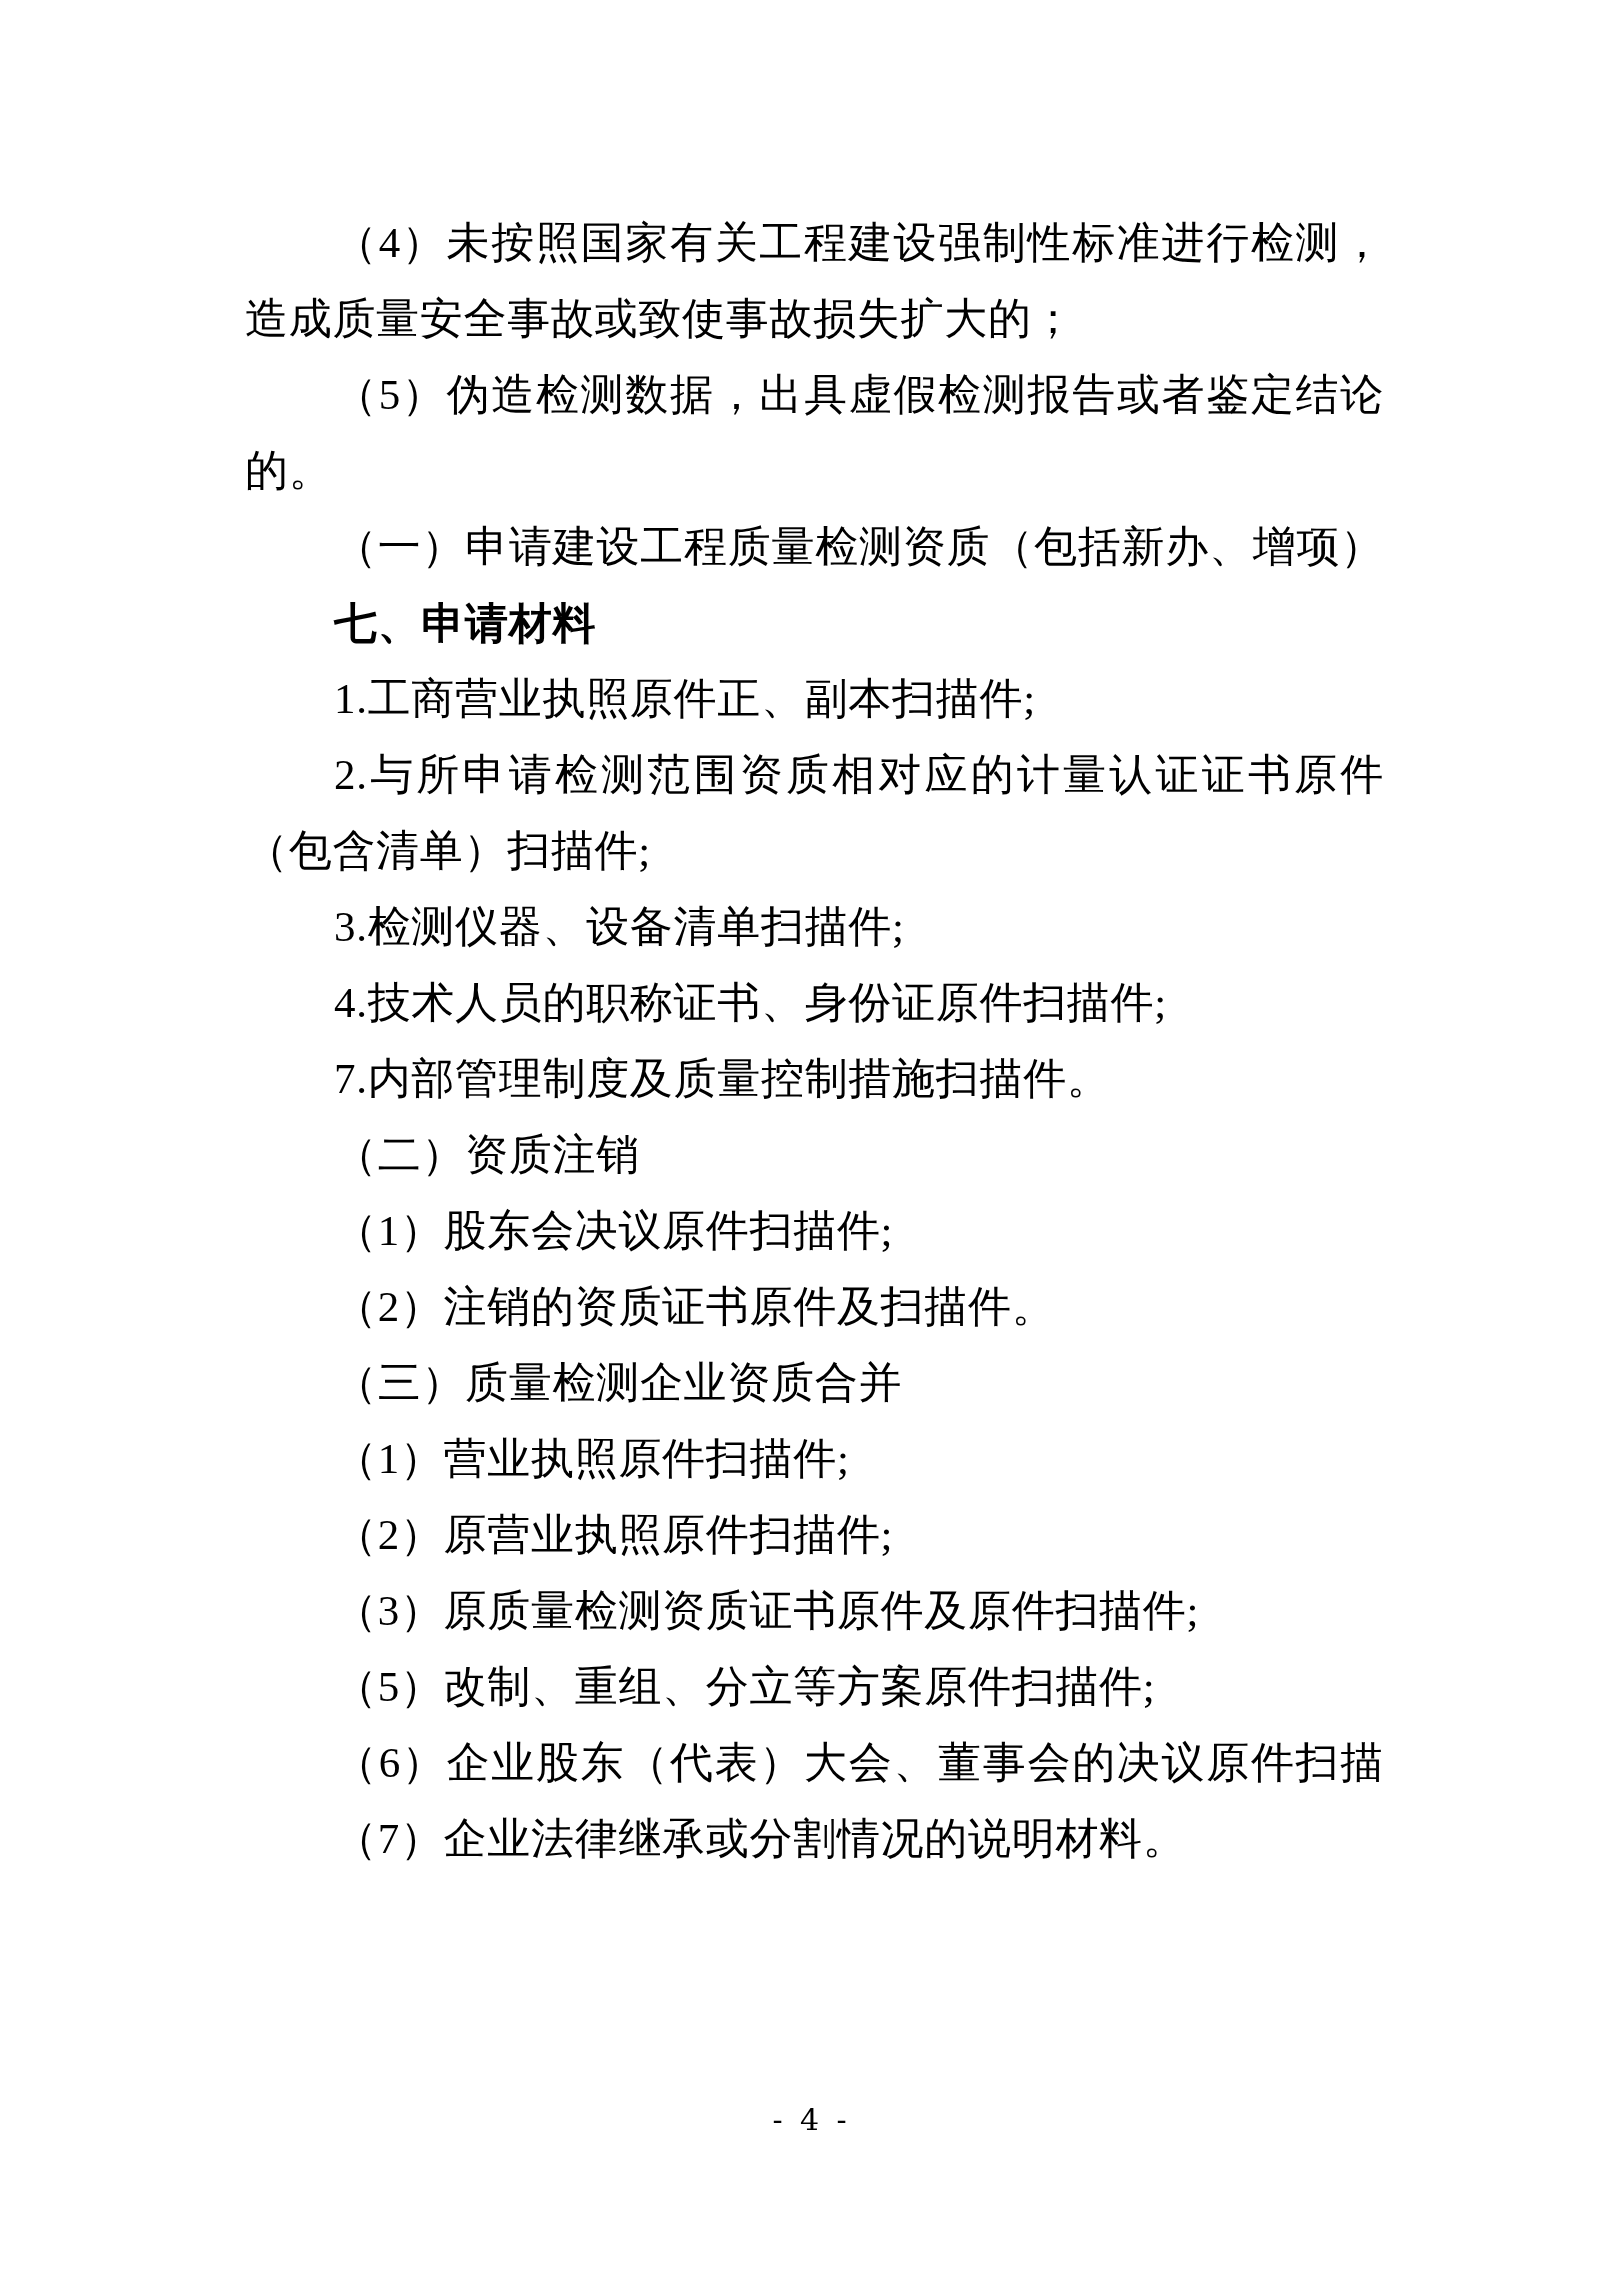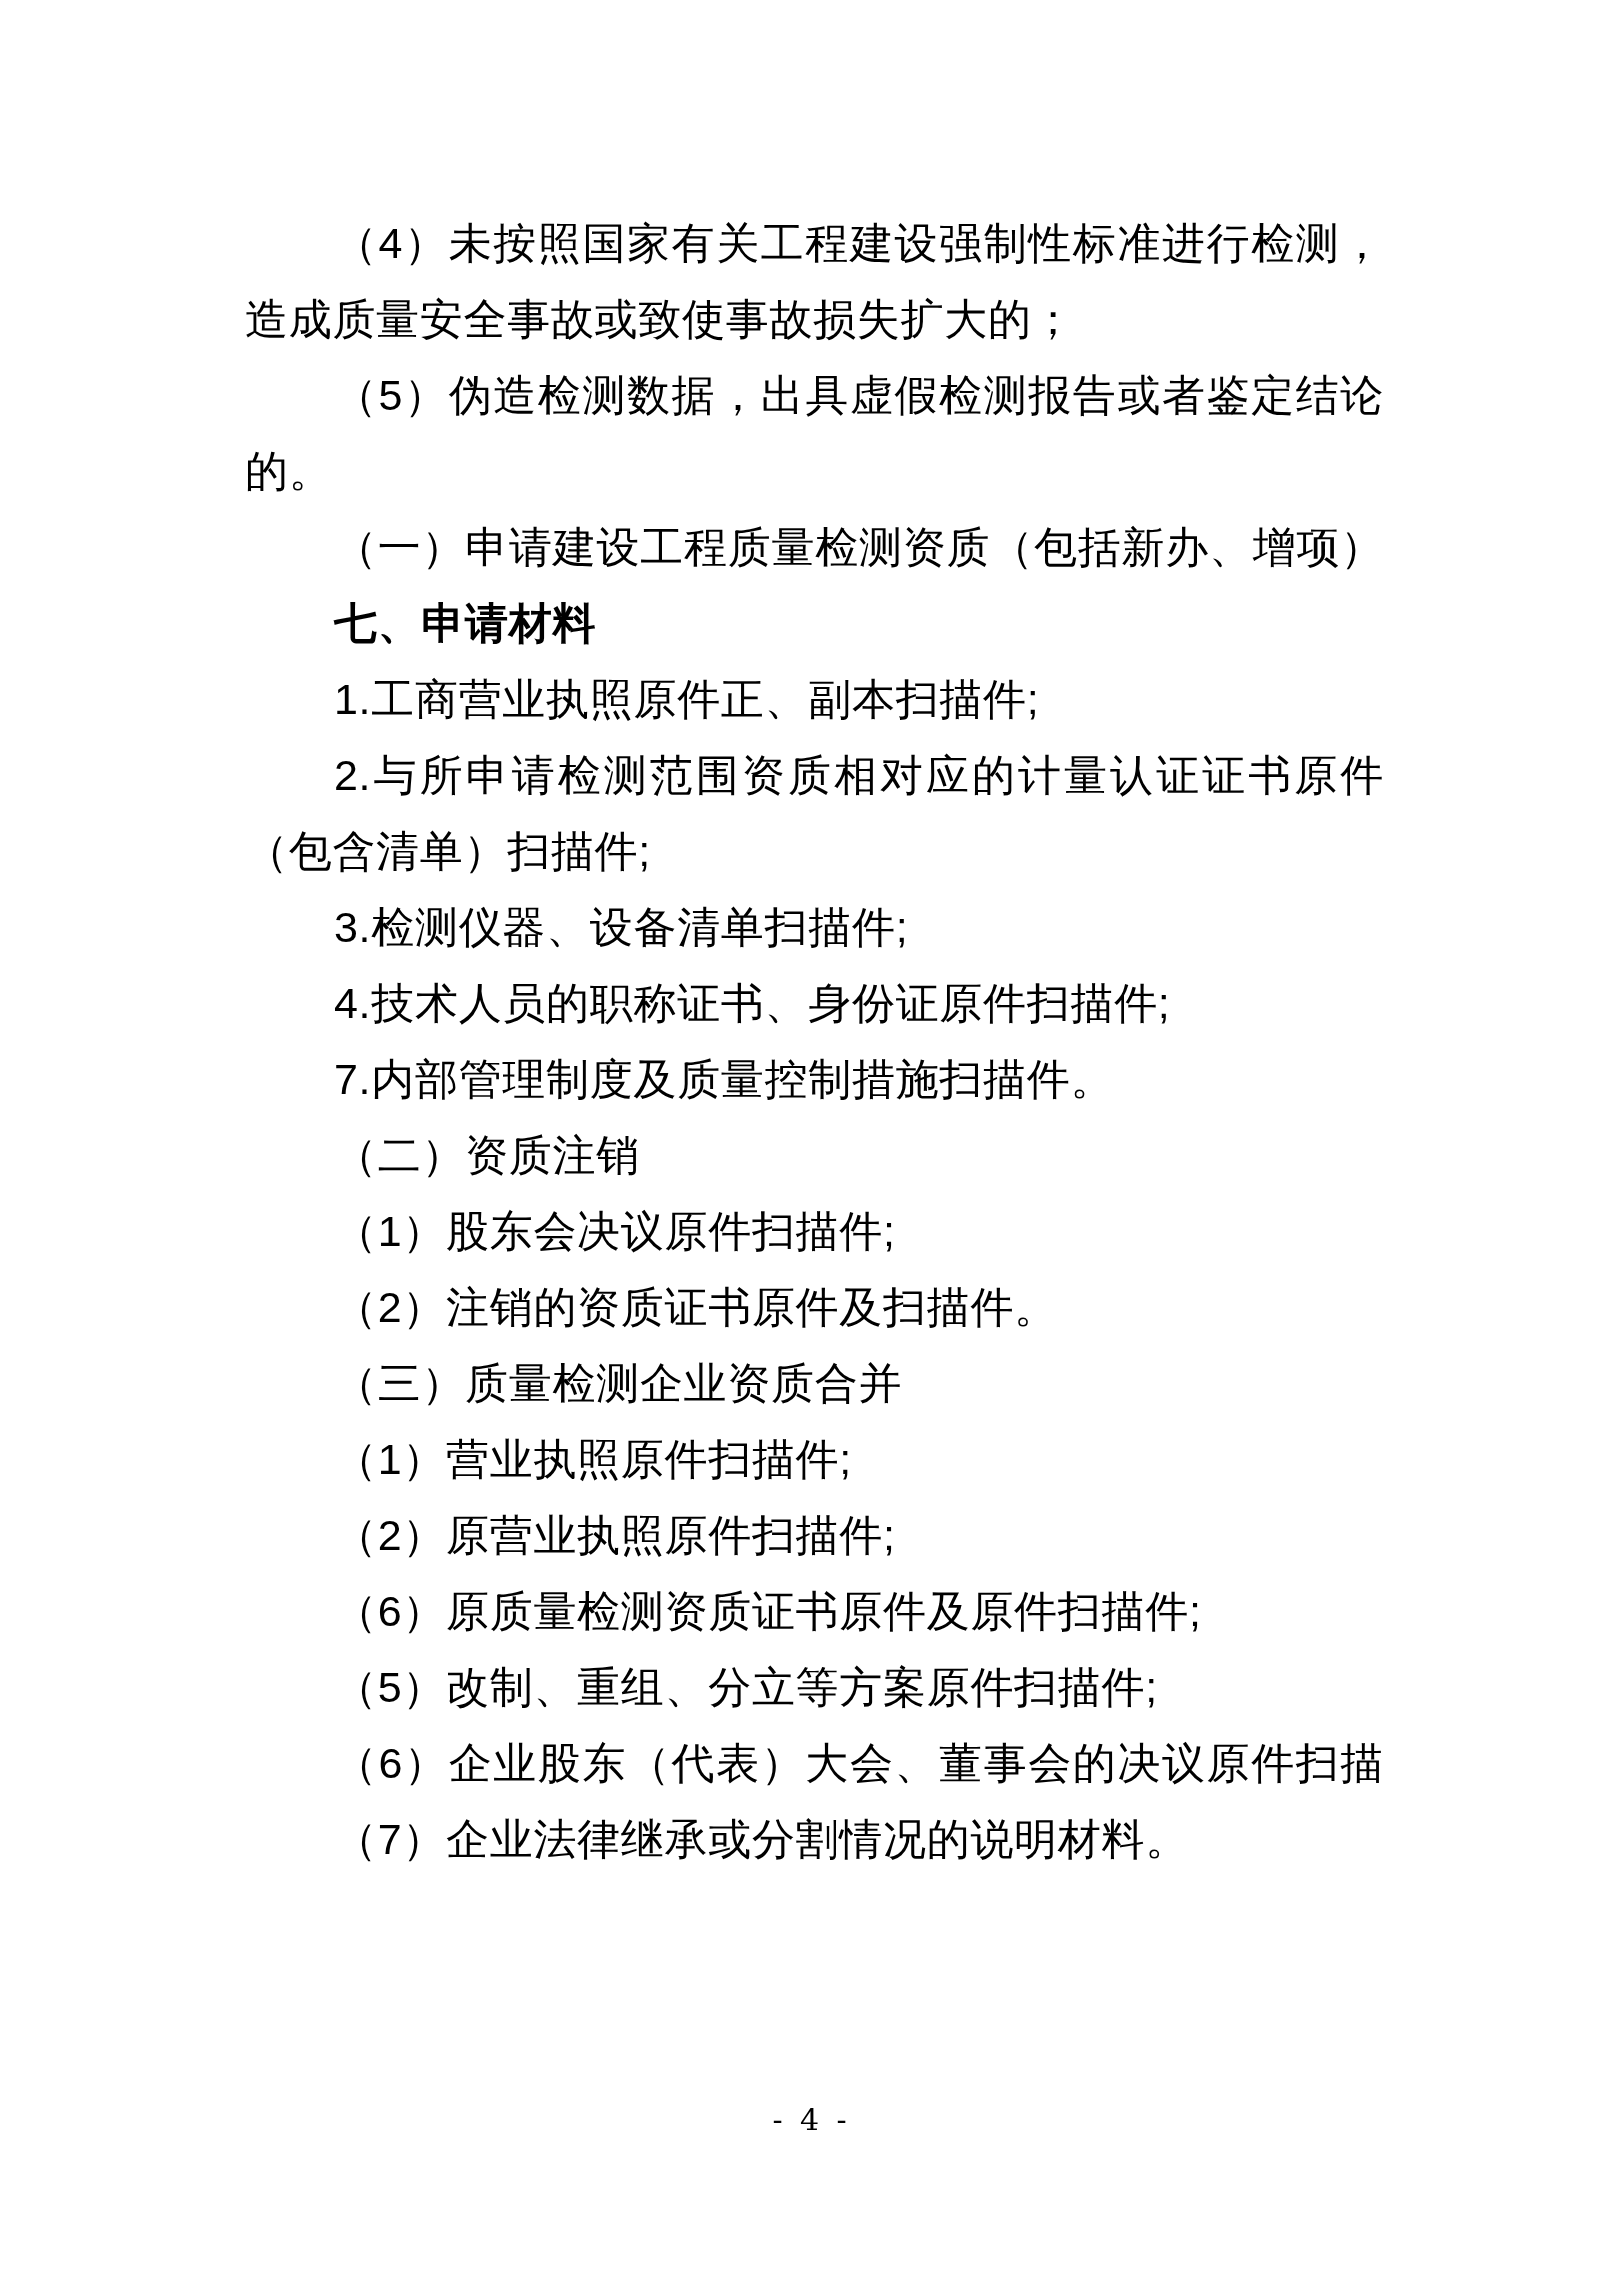--- a/index.html
+++ b/index.html
@@ -20,21 +20,21 @@
     left: 245px;
     top: 205px;
     width: 1139px;
   }
   .line {
     margin: 0;
     padding: 0;
     height: 76px;
     line-height: 76px;
     font-size: 43px;
-    font-family: Liberation Sans, sans-serif;
+    font-family: Liberation Serif, serif;
     white-space: nowrap;
     letter-spacing: 0.7px;
   }
   .indent {
     text-indent: 89px;
   }
   .just {
     white-space: normal;
     text-align: justify;
     text-align-last: justify;
@@ -73,21 +73,21 @@
     <p class="line">（包含清单）扫描件;</p>
     <p class="line indent">3.检测仪器、设备清单扫描件;</p>
     <p class="line indent">4.技术人员的职称证书、身份证原件扫描件;</p>
     <p class="line indent">7.内部管理制度及质量控制措施扫描件。</p>
     <p class="line indent">（二）资质注销</p>
     <p class="line indent">（1）股东会决议原件扫描件;</p>
     <p class="line indent">（2）注销的资质证书原件及扫描件。</p>
     <p class="line indent">（三）质量检测企业资质合并</p>
     <p class="line indent">（1）营业执照原件扫描件;</p>
     <p class="line indent">（2）原营业执照原件扫描件;</p>
-    <p class="line indent">（6）原质量检测资质证书原件及原件扫描件;</p>
+    <p class="line indent">（3）原质量检测资质证书原件及原件扫描件;</p>
     <p class="line indent">（5）改制、重组、分立等方案原件扫描件;</p>
     <p class="line indent just">（6）企业股东（代表）大会、董事会的决议原件扫描</p>
     <p class="line indent">（7）企业法律继承或分割情况的说明材料。</p>
   </div>
 
   <div class="footer">
     <span>- 4 -</span>
   </div>
 </div>
 

